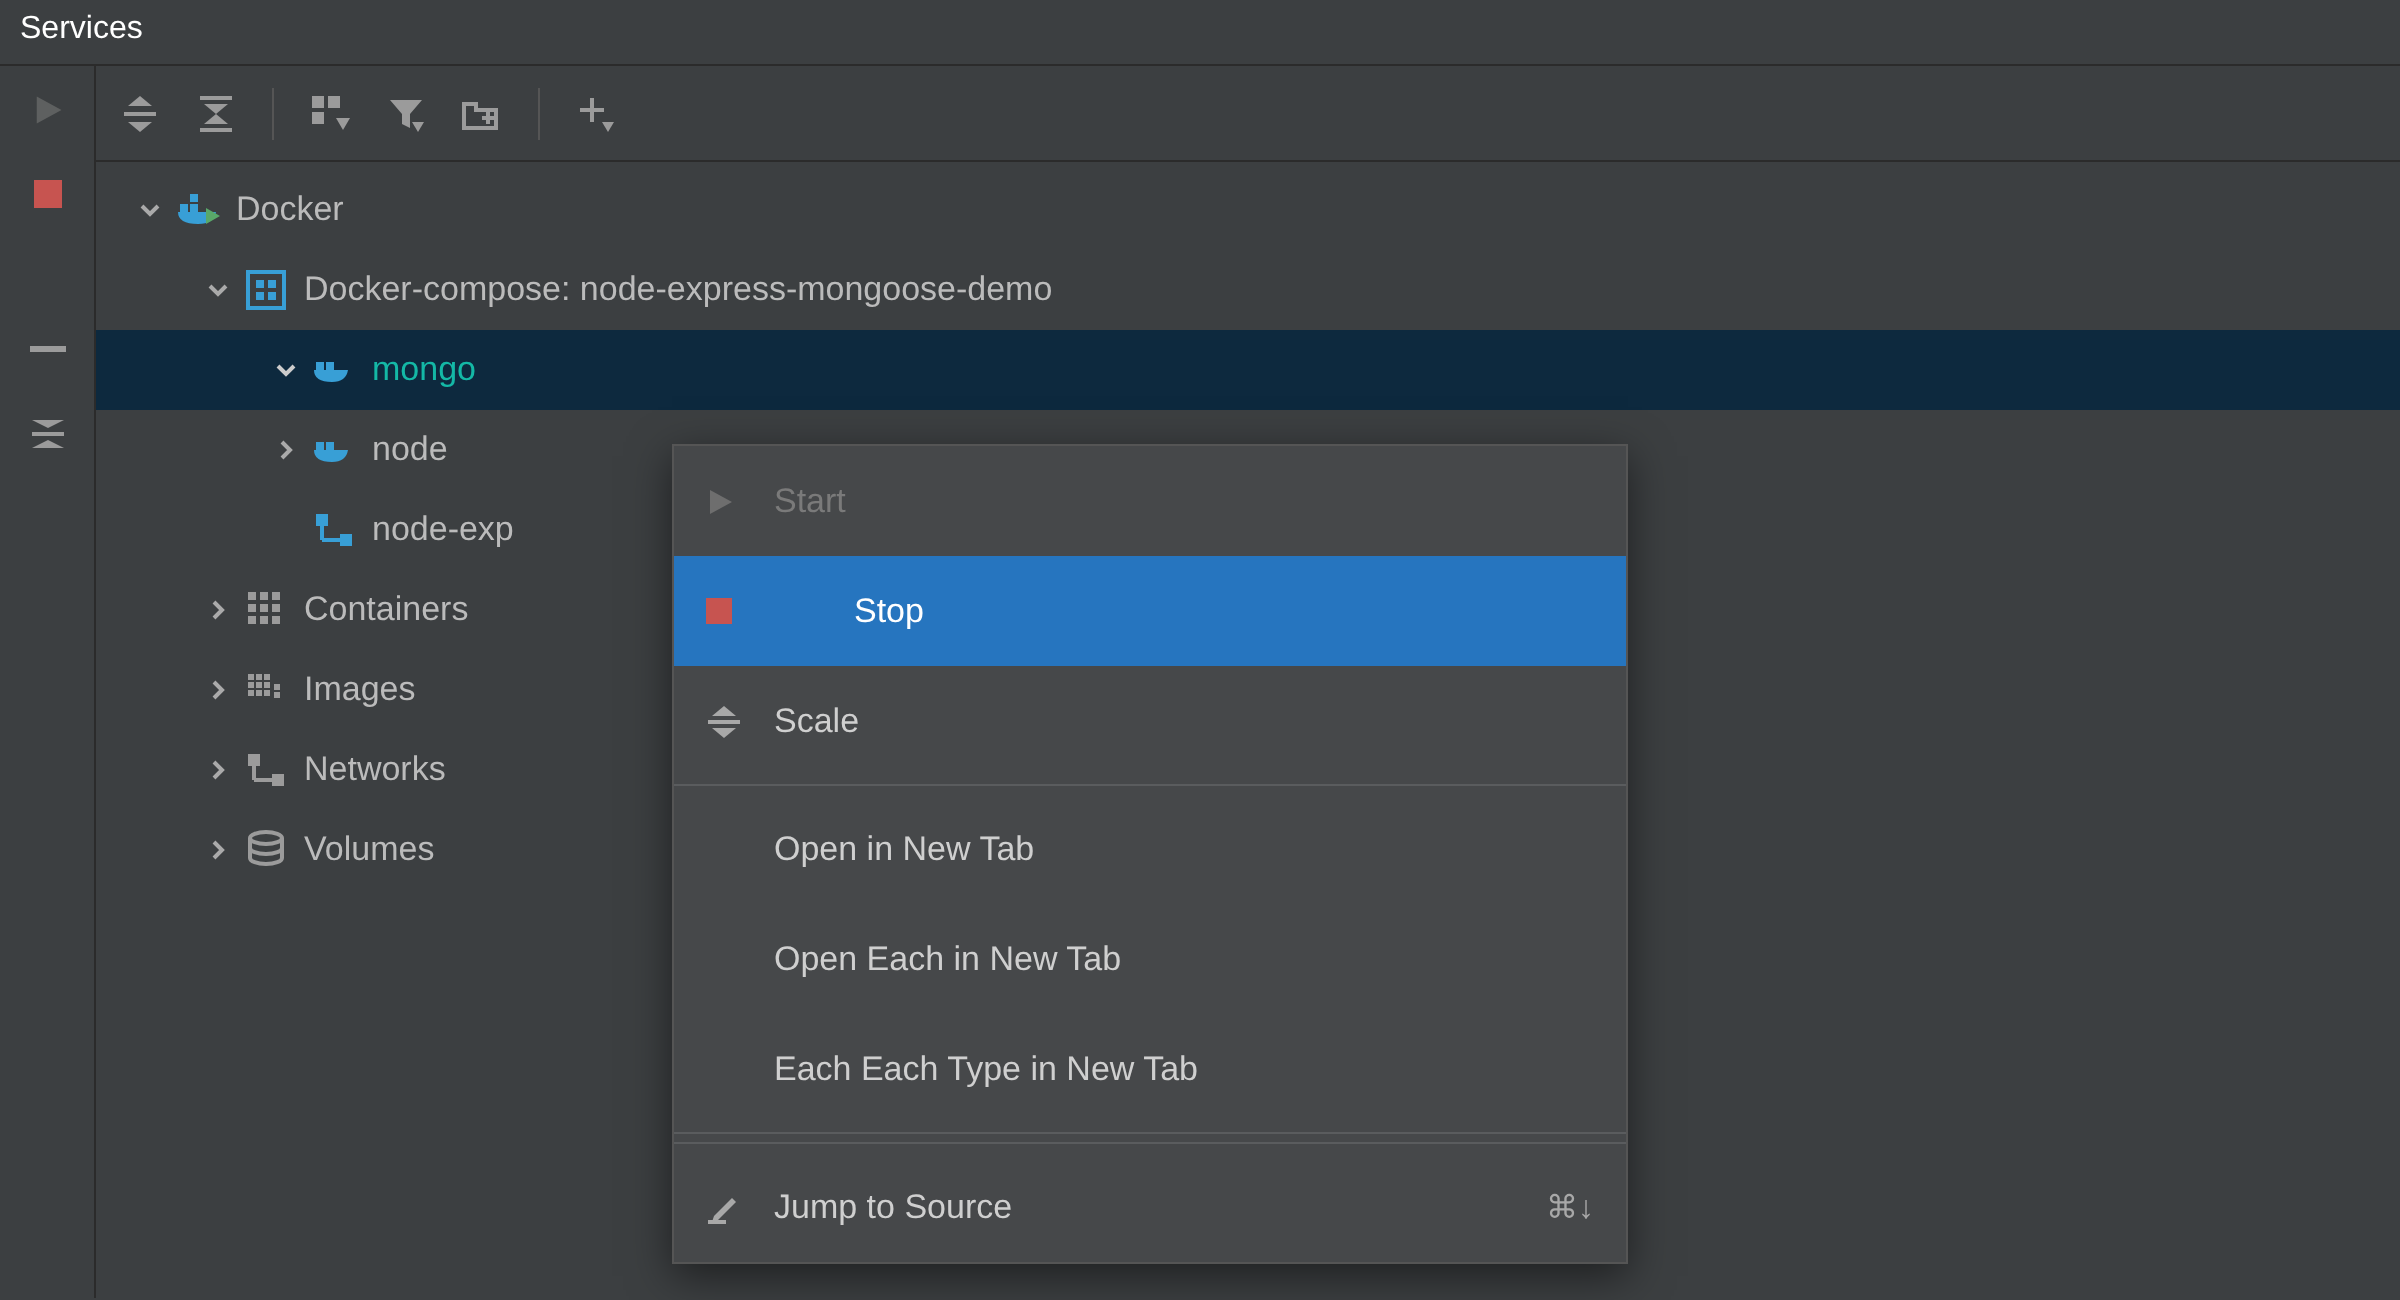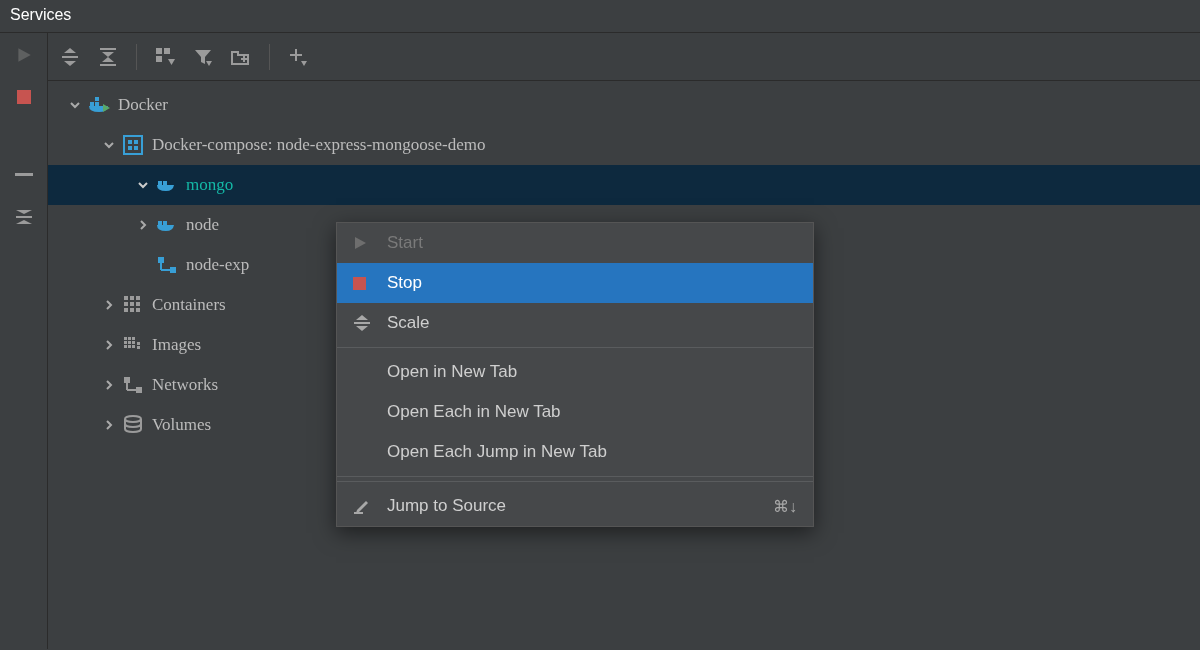--- a/index.html
+++ b/index.html
@@ -15,21 +15,20 @@
   }
   .panel-title {
     padding: 6px 10px 8px 10px;
     font-size: 16px;
     color: #ffffff;
     border-bottom: 1px solid #2b2b2b;
   }
   .main {
     display: flex;
     height: calc(100% - 34px);
-    font-family: Liberation Serif, serif;
   }
   .vtoolbar {
     width: 48px;
     display: flex;
     flex-direction: column;
     align-items: center;
     padding-top: 10px;
     border-right: 1px solid #2b2b2b;
     gap: 18px;
   }
@@ -92,34 +91,35 @@
     left: 336px;
     top: 222px;
     width: 478px;
     background: #46484a;
     border: 1px solid #555;
     box-shadow: 0 6px 20px rgba(0,0,0,0.5);
     font-size: 17px;
     color:#cfcfcf;
   }
   .ctx-item {
-    height: 40px;
+    height: 55px;
     display:flex;
     align-items:center;
     padding: 0 16px;
   }
   .ctx-item .ctx-icon {
     width: 24px; height:20px;
     display:inline-flex; align-items:center; justify-content:flex-start;
     margin-right: 10px;
   }
   .ctx-item.disabled { color:#7a7a7a; }
   .ctx-item.highlighted {
     background: #2675bf;
     color: #ffffff;
+    gap: 40px;
   }
   .ctx-sep {
     height:1px; background:#5a5c5e; margin: 4px 0;
   }
   .ctx-shortcut {
     margin-left:auto;
     color:#a8a8a8;
     font-size:16px;
   }
 </style>
@@ -412,21 +412,21 @@
   <div class="ctx-item">
     <span class="ctx-icon"></span>
     <span>Open in New Tab</span>
   </div>
   <div class="ctx-item">
     <span class="ctx-icon"></span>
     <span>Open Each in New Tab</span>
   </div>
   <div class="ctx-item">
     <span class="ctx-icon"></span>
-    <span>Open Each Jump in New Tab</span>
+    <span>Each Each Type in New Tab</span>
   </div>
   <div class="ctx-sep"></div>
   <div class="ctx-sep"></div>
   <div class="ctx-item">
     <span class="ctx-icon">
       <svg width="16" height="16" viewBox="0 0 16 16">
         <line x1="1" y1="15" x2="10" y2="15" stroke="#a8a8a8" stroke-width="2"></line>
         <polygon points="4,12 13,3 15,5 6,14 3,15" fill="#a8a8a8"></polygon>
       </svg>
     </span>

